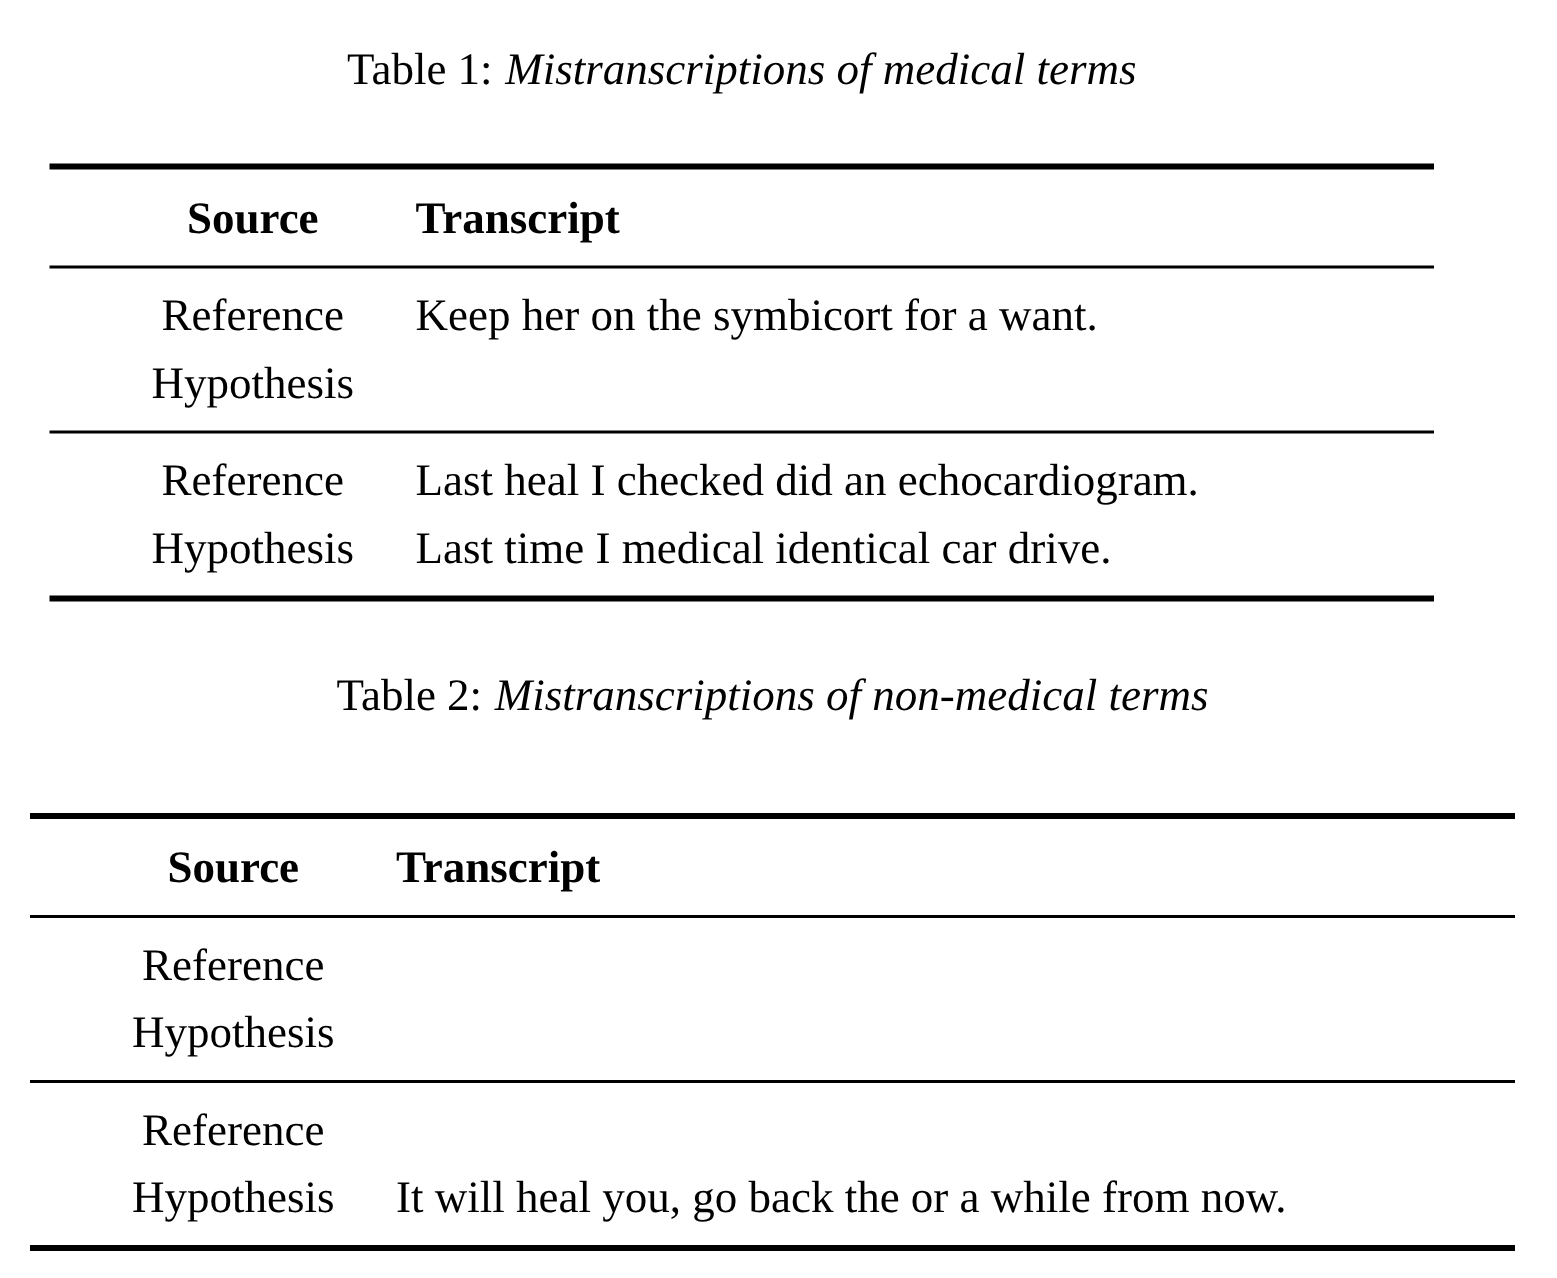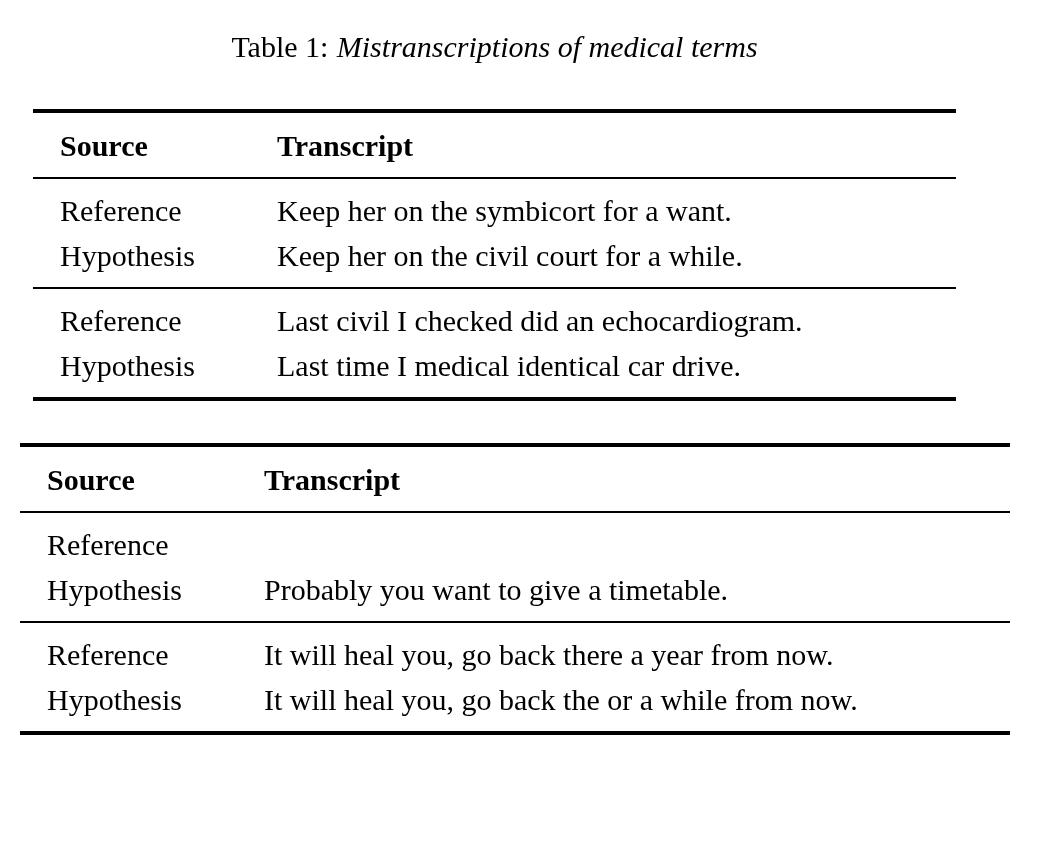--- a/index.html
+++ b/index.html
@@ -54,20 +54,21 @@
     border-bottom: 2px solid #000;
   }
   .trow {
     display: flex;
     line-height: 45px;
   }
   .c1 {
     width: 244px;
     flex: 0 0 244px;
     padding-left: 27px;
+    text-align: center;
   }
   .c2 {
     flex: 1;
     padding-right: 8px;
     white-space: nowrap;
   }
 </style>
 </head>
 <body>
 
@@ -82,55 +83,55 @@
         <div class="c1">Source</div>
         <div class="c2">Transcript</div>
       </div>
       <div class="group sep">
         <div class="trow">
           <div class="c1">Reference</div>
           <div class="c2">Keep her on the symbicort for a want.</div>
         </div>
         <div class="trow">
           <div class="c1">Hypothesis</div>
-          <div class="c2">Keep her on the civil court for a while.</div>
         </div>
       </div>
       <div class="group">
         <div class="trow">
           <div class="c1">Reference</div>
-          <div class="c2">Last civil I checked did an echocardiogram.</div>
+          <div class="c2">Last heal I checked did an echocardiogram.</div>
         </div>
         <div class="trow">
           <div class="c1">Hypothesis</div>
           <div class="c2">Last time I medical identical car drive.</div>
         </div>
       </div>
     </div>
   </div>
 
   <div class="figure figure-2">
+    <div class="caption">
+      <span>Table 2:</span><span class="caption-title">Mistranscriptions of non-medical terms</span>
+    </div>
     <div class="booktab">
       <div class="hrow">
         <div class="c1">Source</div>
         <div class="c2">Transcript</div>
       </div>
       <div class="group sep">
         <div class="trow">
           <div class="c1">Reference</div>
         </div>
         <div class="trow">
           <div class="c1">Hypothesis</div>
-          <div class="c2">Probably you want to give a timetable.</div>
         </div>
       </div>
       <div class="group">
         <div class="trow">
           <div class="c1">Reference</div>
-          <div class="c2">It will heal you, go back there a year from now.</div>
         </div>
         <div class="trow">
           <div class="c1">Hypothesis</div>
           <div class="c2">It will heal you, go back the or a while from now.</div>
         </div>
       </div>
     </div>
   </div>
 
 </div>

